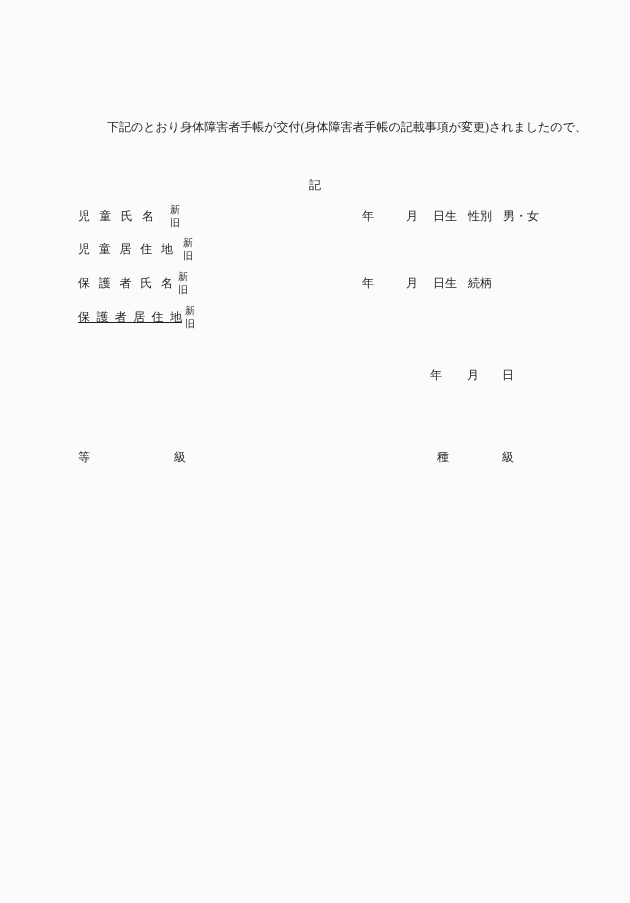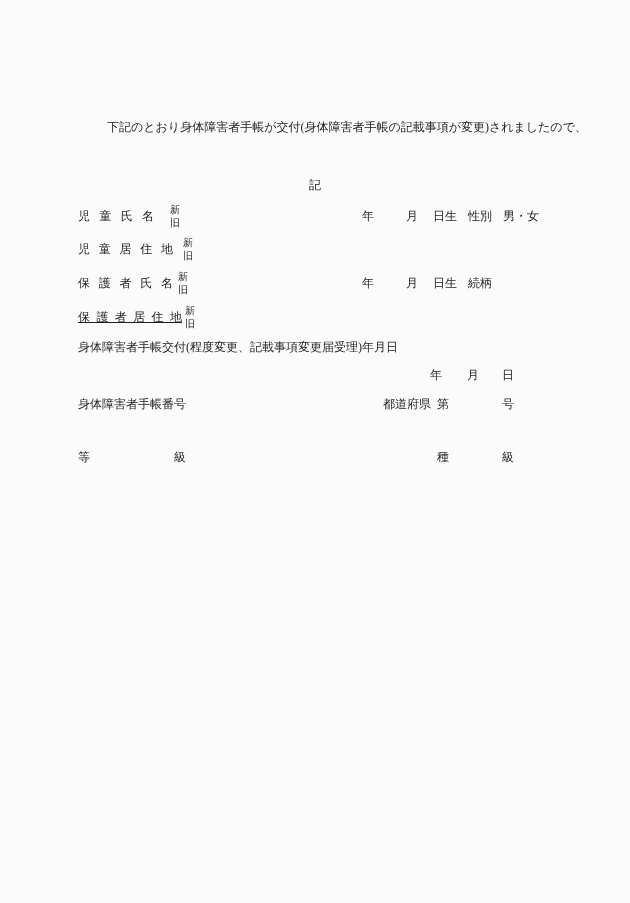--- a/index.html
+++ b/index.html
@@ -124,36 +124,27 @@
   </div>
 
   <div class="frow" style="top:304px">
     <span class="flabel w104">保 護 者 居 住 地</span>
     <span class="newold" style="left:185px">
       <span>新</span>
       <span>旧</span>
     </span>
   </div>
 
-  <div class="line-row" style="top:340px">
-    <span class="at" style="left:78px">身体障害者手帳交付(程度変更、記載事項変更届受理)年月日</span>
-  </div>
 
   <div class="line-row" style="top:368px">
     <span class="at" style="left:430px">年</span>
     <span class="at" style="left:467px">月</span>
     <span class="at" style="left:502px">日</span>
   </div>
 
-  <div class="line-row" style="top:397px">
-    <span class="at" style="left:78px">身体障害者手帳番号</span>
-    <span class="at" style="left:383px">都道府県</span>
-    <span class="at" style="left:437px">第</span>
-    <span class="at" style="left:502px">号</span>
-  </div>
 
 
   <div class="line-row" style="top:450px">
     <span class="at flabel w108" style="left:78px;top:0;transform:none">等 級</span>
     <span class="at" style="left:437px">種</span>
     <span class="at" style="left:502px">級</span>
   </div>
 
 </div>
 

